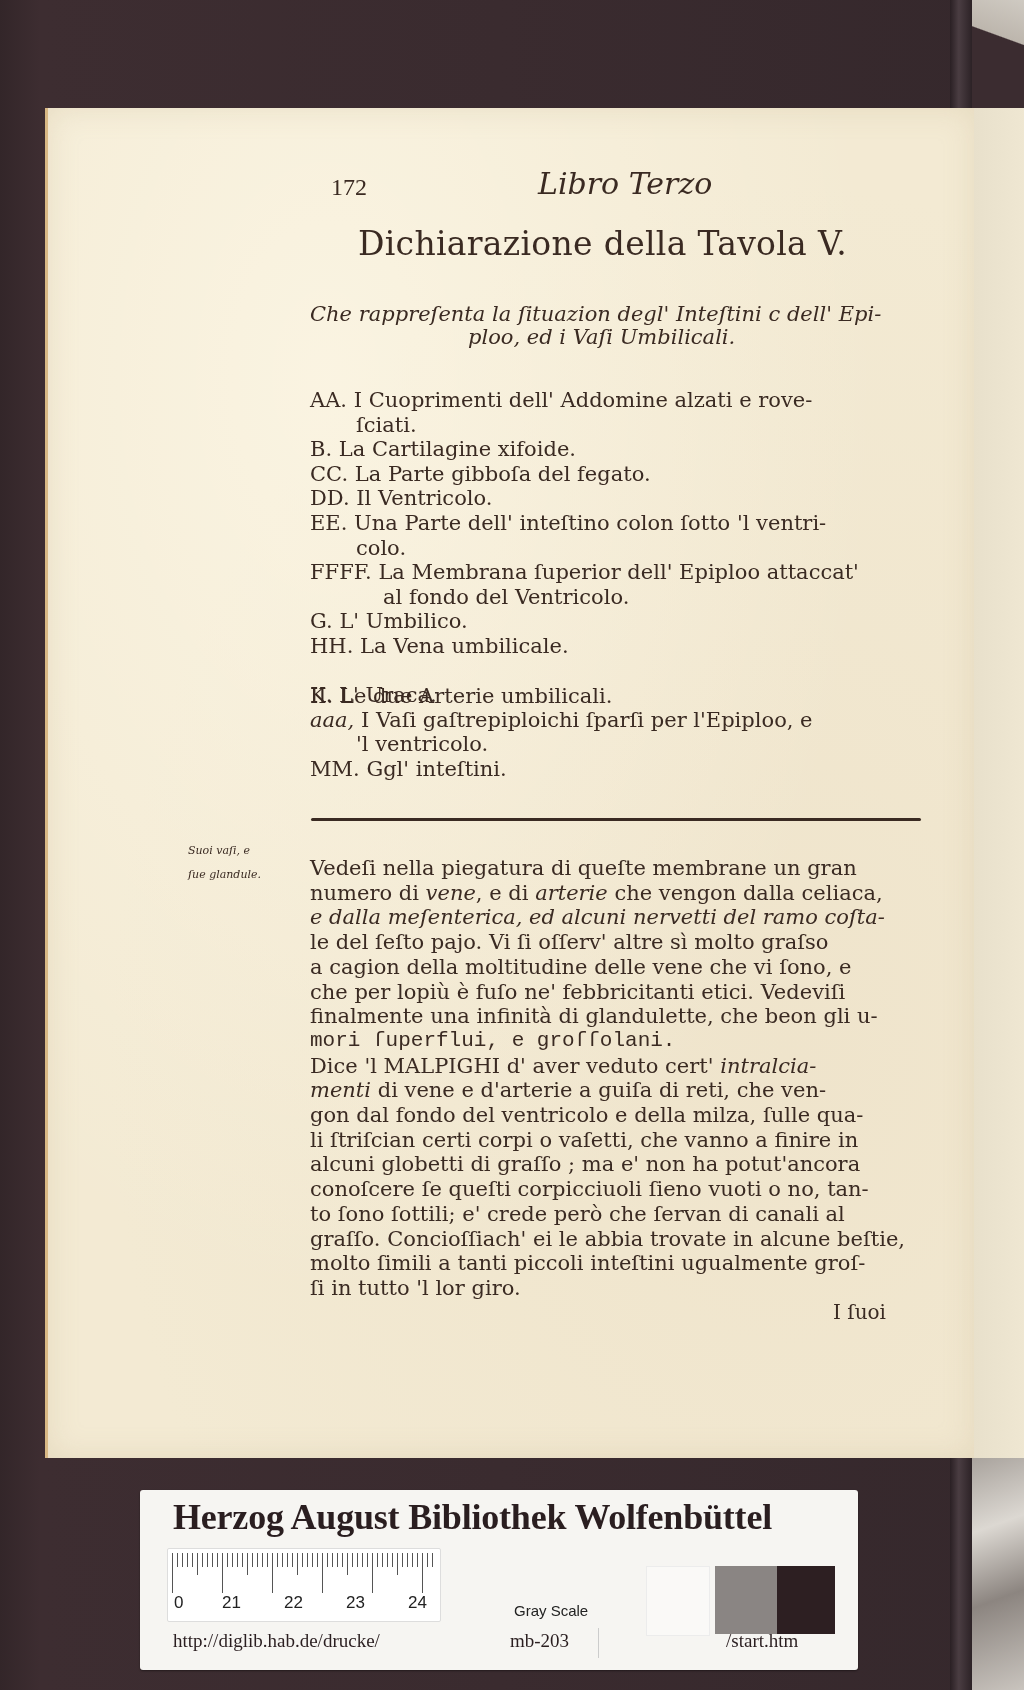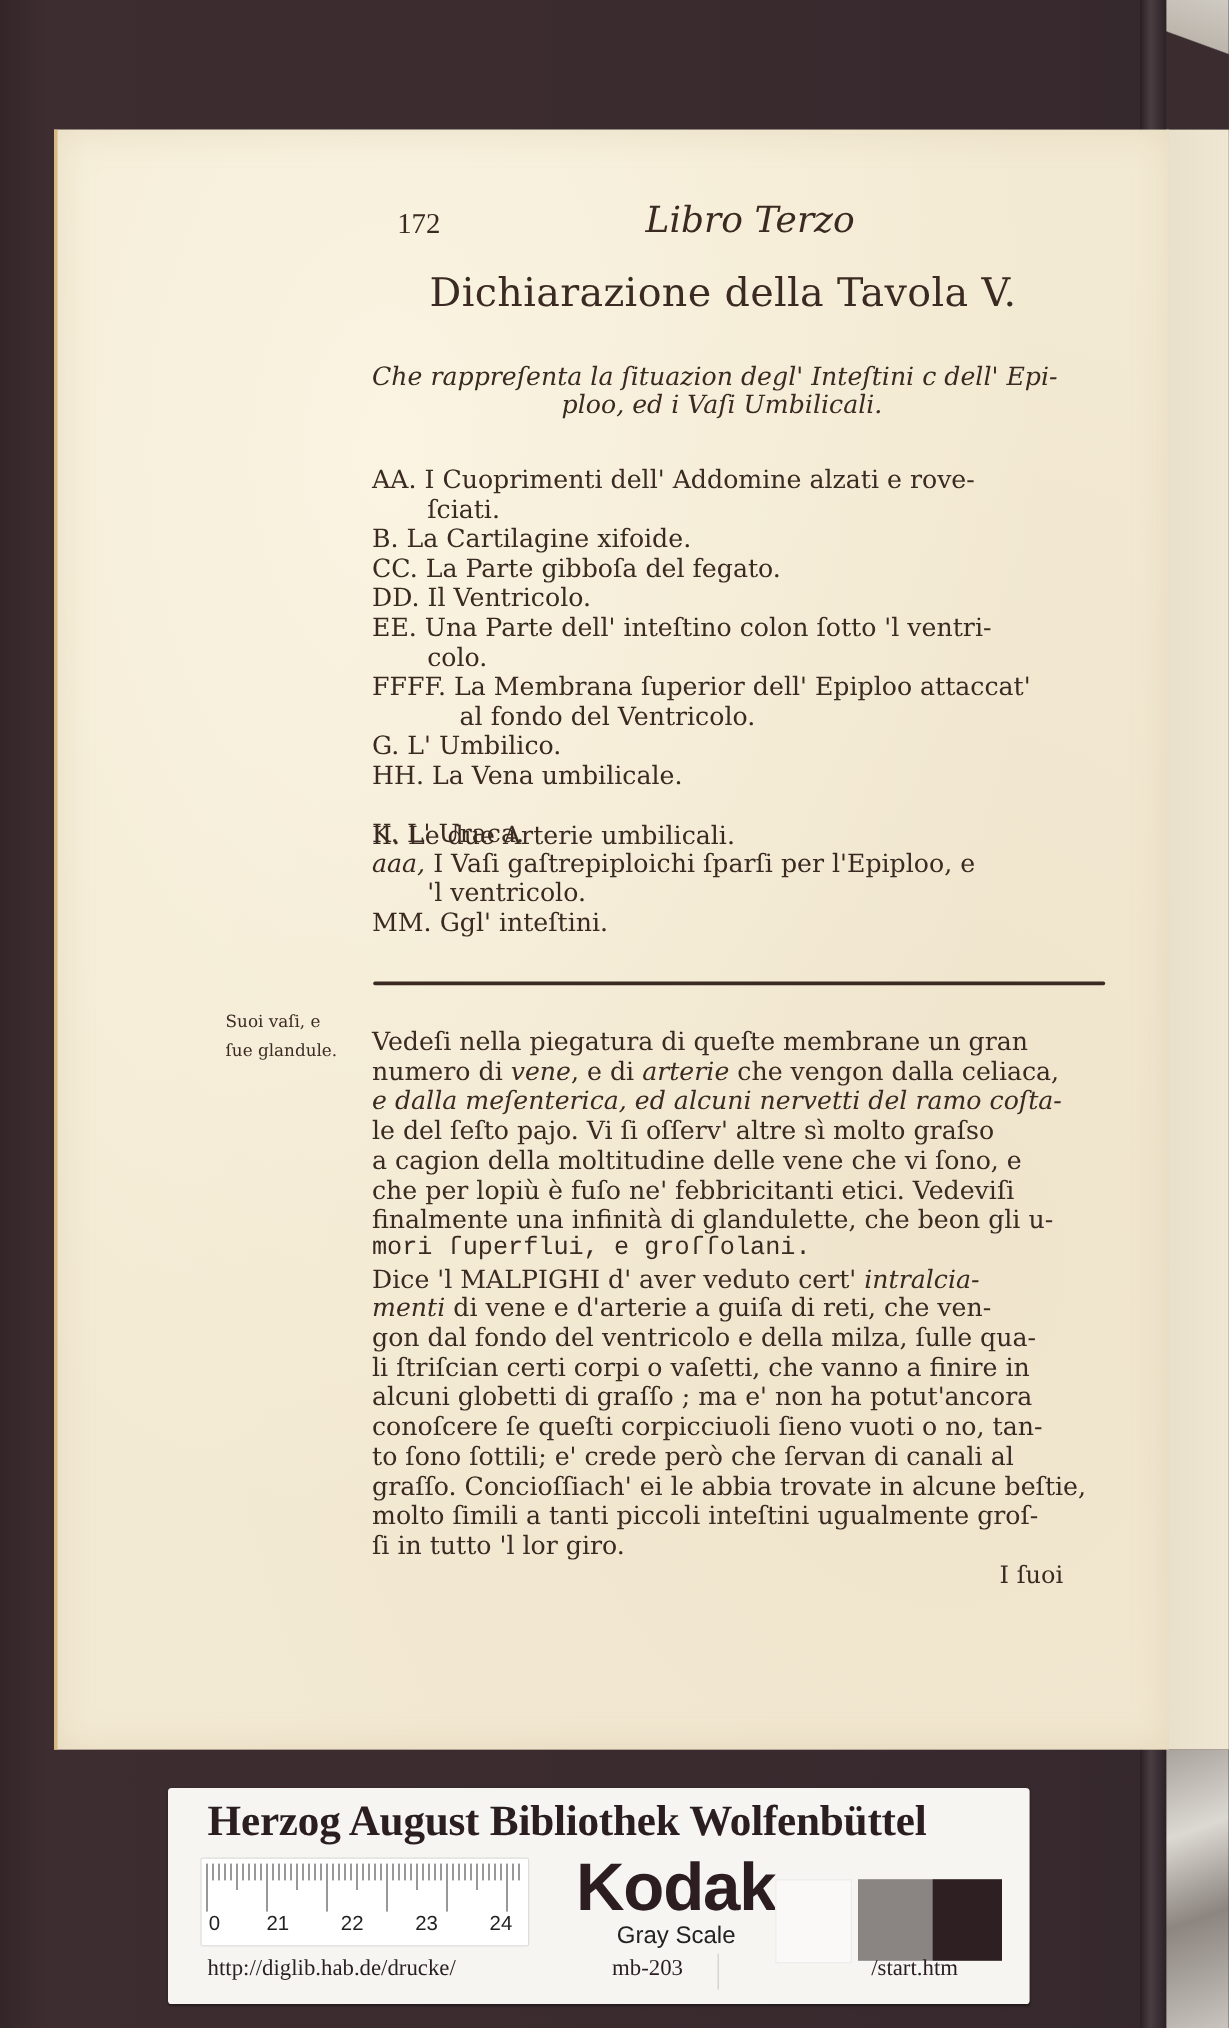--- a/index.html
+++ b/index.html
@@ -52,21 +52,21 @@
 
   .legend-line { font-size:21px; left:262px; }
   .legend-key { display:inline-block; }
   .legend-key.italic { font-style:italic; }
 
   .rule {
     position:absolute; left:263px; top:710px; width:610px; height:3px;
     background:#3a2a22; border-radius:2px;
   }
 
-  .margin-note { font-size:14px; }
+  .margin-note { font-style:italic; font-size:11px; }
   .body-line { font-size:21px; left:262px; }
   .it { font-style:italic; }
   .catchword { font-size:20px; left:785px; top:1192px; }
 
   
   .card {
     position:absolute; left:140px; top:1490px; width:718px; height:180px;
     background:#f6f5f2; border-radius:3px;
     box-shadow:0 1px 2px rgba(0,0,0,0.4);
   }
@@ -84,21 +84,21 @@
   .ruler-labels { position:absolute; left:0; top:44px; width:272px; height:24px;
     font-family:"Liberation Sans", sans-serif; font-size:17px; color:#222; }
   .ruler-labels span { position:absolute; }
   .kodak-word {
     position:absolute; left:340px; top:50px;
     font-family:"Liberation Sans", sans-serif; font-weight:bold; font-size:56px;
     color:#2b1d20; letter-spacing:-1px;
   }
   .grayscale-label {
     position:absolute; left:374px; top:112px;
-    font-family:"Liberation Sans", sans-serif; font-size:20px; color:#222;
+    font-family:"Liberation Sans", sans-serif; font-size:15px; color:#222;
   }
   .swatch { position:absolute; top:76px; height:68px; }
   .sw-white { left:506px; width:62px; background:#faf9f7; border:1px solid #ececec; }
   .sw-gray { left:575px; width:62px; background:#8a8583; }
   .sw-black { left:637px; width:58px; background:#2d1f22; }
   .card-url {
     position:absolute; top:140px;
     font-family:"Liberation Serif", serif; font-size:19px; color:#2a1e20;
   }
   .url-left { left:33px; }
@@ -230,21 +230,20 @@
         <div class="tick" style="left: 260px; height: 14px;"></div>
       </div>
     <div class="ruler-labels">
       <span style="left:6px">0</span>
       <span style="left:54px">21</span>
       <span style="left:116px">22</span>
       <span style="left:178px">23</span>
       <span style="left:240px">24</span>
     </div>
   </div>
-  <div class="kodak-word">Kodak</div>
   <div class="grayscale-label">Gray Scale</div>
   <div class="swatch sw-white"></div>
   <div class="swatch sw-gray"></div>
   <div class="swatch sw-black"></div>
   <div class="card-url url-left">http://diglib.hab.de/drucke/</div>
   <div class="mid-divider"></div>
   <div class="card-url url-mid">mb-203</div>
   <div class="card-url url-right">/start.htm</div>
 </div>
 

